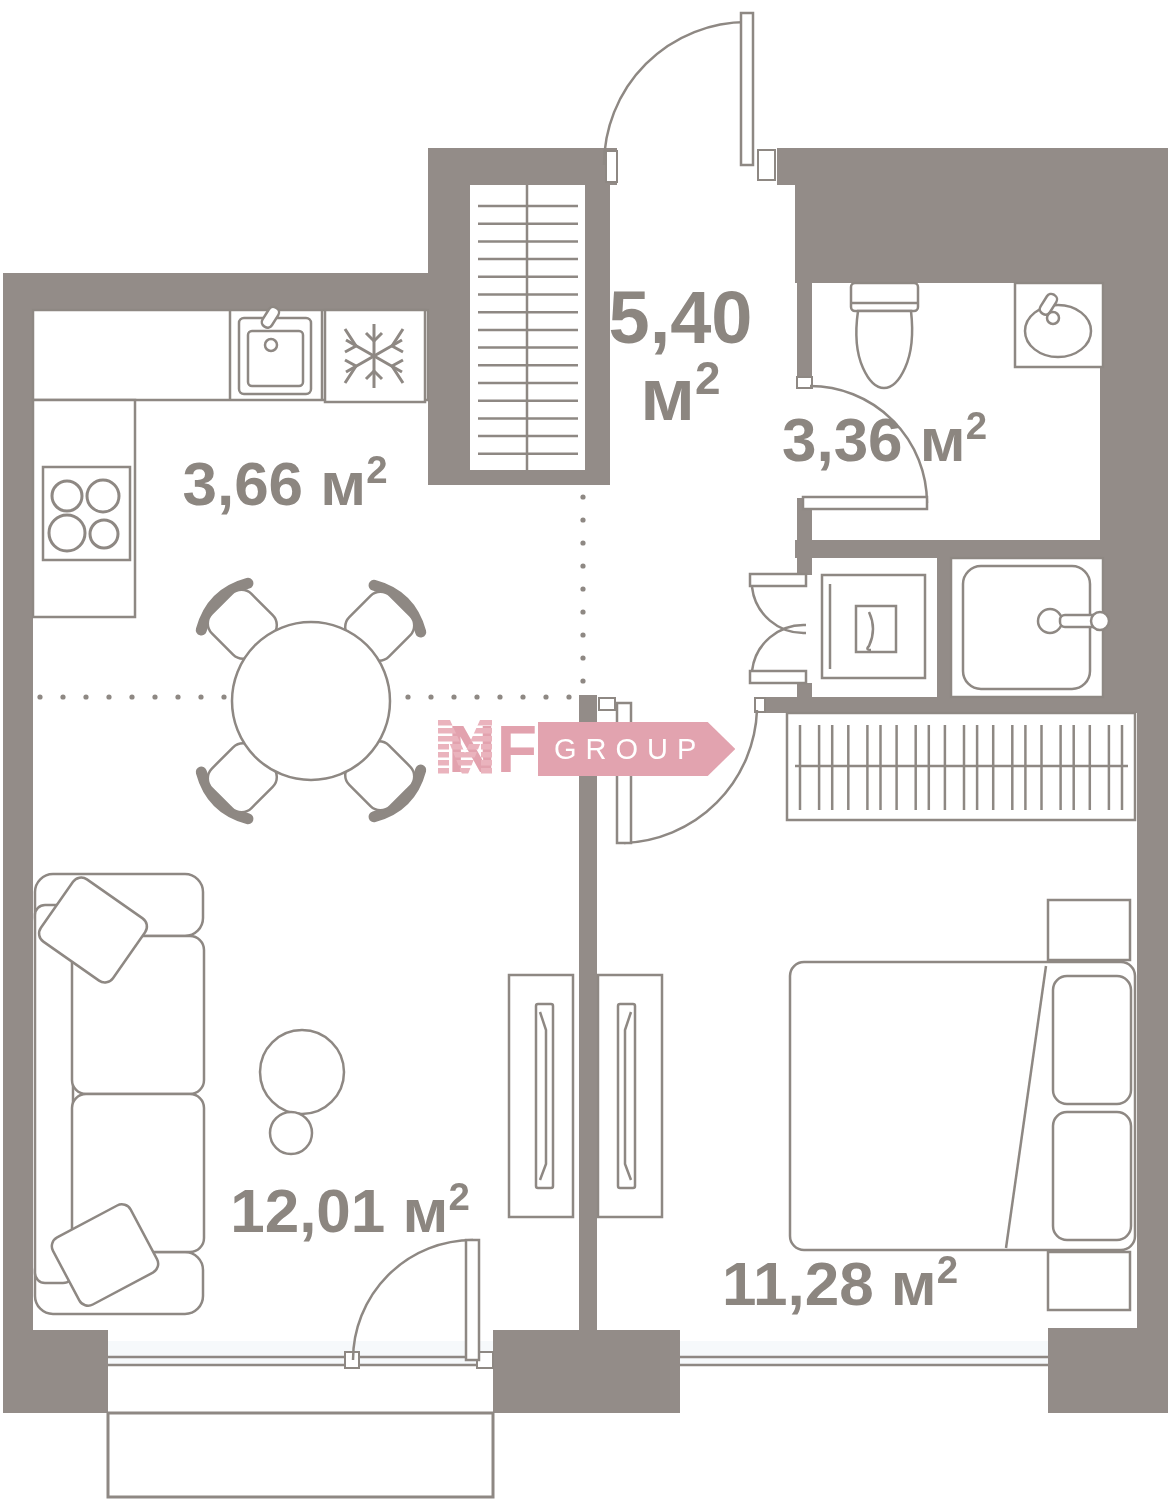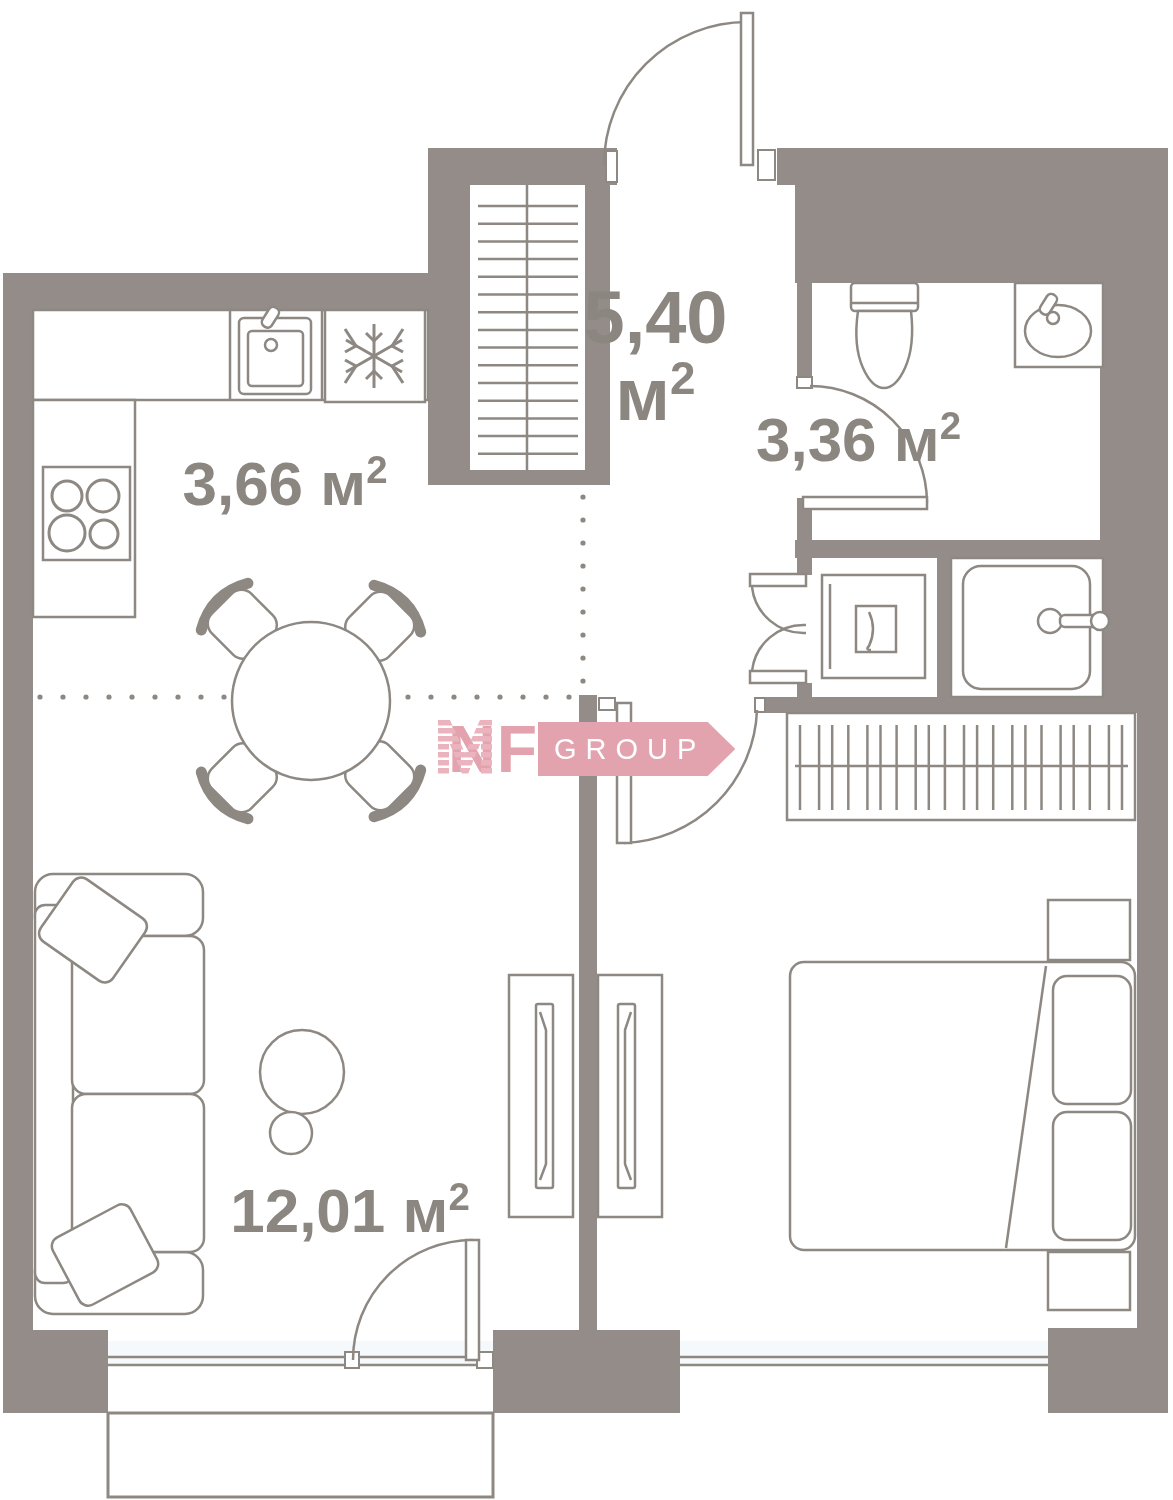--- a/index.html
+++ b/index.html
@@ -316,23 +316,26 @@
     </svg>
     <span class="nf">NF</span>
     <div class="banner">
       <span>GROUP</span>
     </div>
   </div>
 
   <div class="room-label lbl-64" style="left:140px;top:452px;width:290px;">
     <span>3,66</span>&nbsp;<span>м</span><sup>2</sup>
   </div>
-  <div class="room-label lbl-76" style="left:568px;top:280px;width:175px;">
+  <div class="room-label lbl-76" style="left:593px;top:280px;width:175px;">
     <span>5,40</span><br>
     <span>м</span><sup>2</sup>
   </div>
-  <div class="room-label lbl-64" style="left:726px;top:408px;width:265px;">
+  <div class="room-label lbl-64" style="left:752px;top:408px;width:265px;">
     <span>3,36</span>&nbsp;<span>м</span><sup>2</sup>
   </div>
   <div class="room-label lbl-64" style="left:200px;top:1163px;width:300px;margin-top:16px;">
     <span>12,01</span>&nbsp;<span>м</span><sup>2</sup>
   </div>
+  <div class="room-label lbl-64" style="left:690px;top:1252px;width:300px;">
+    <span>11,28</span>&nbsp;<span>м</span><sup>2</sup>
+  </div>
 </div>
 
 </body></html>

